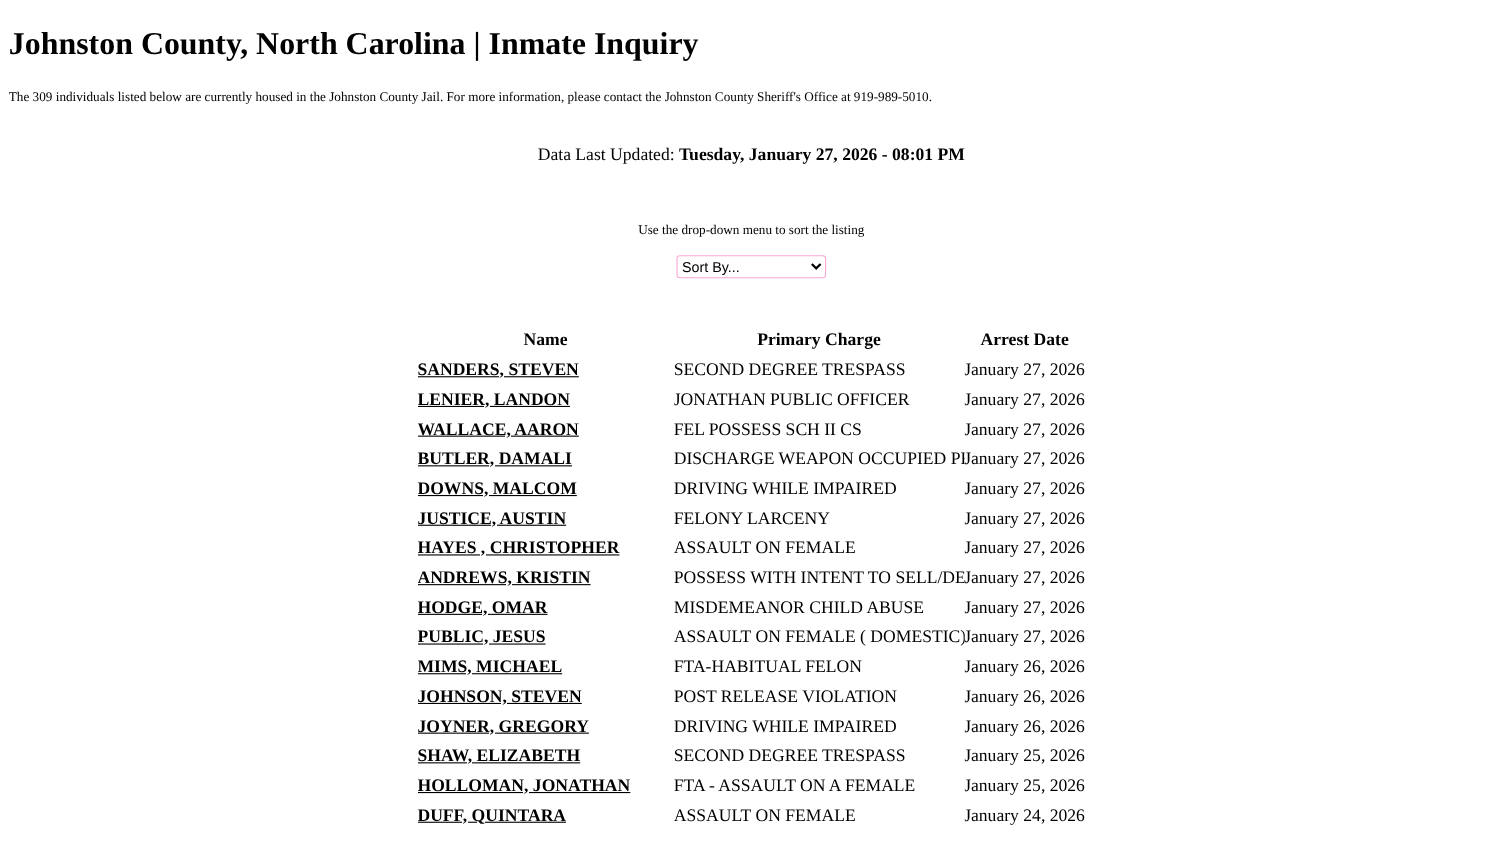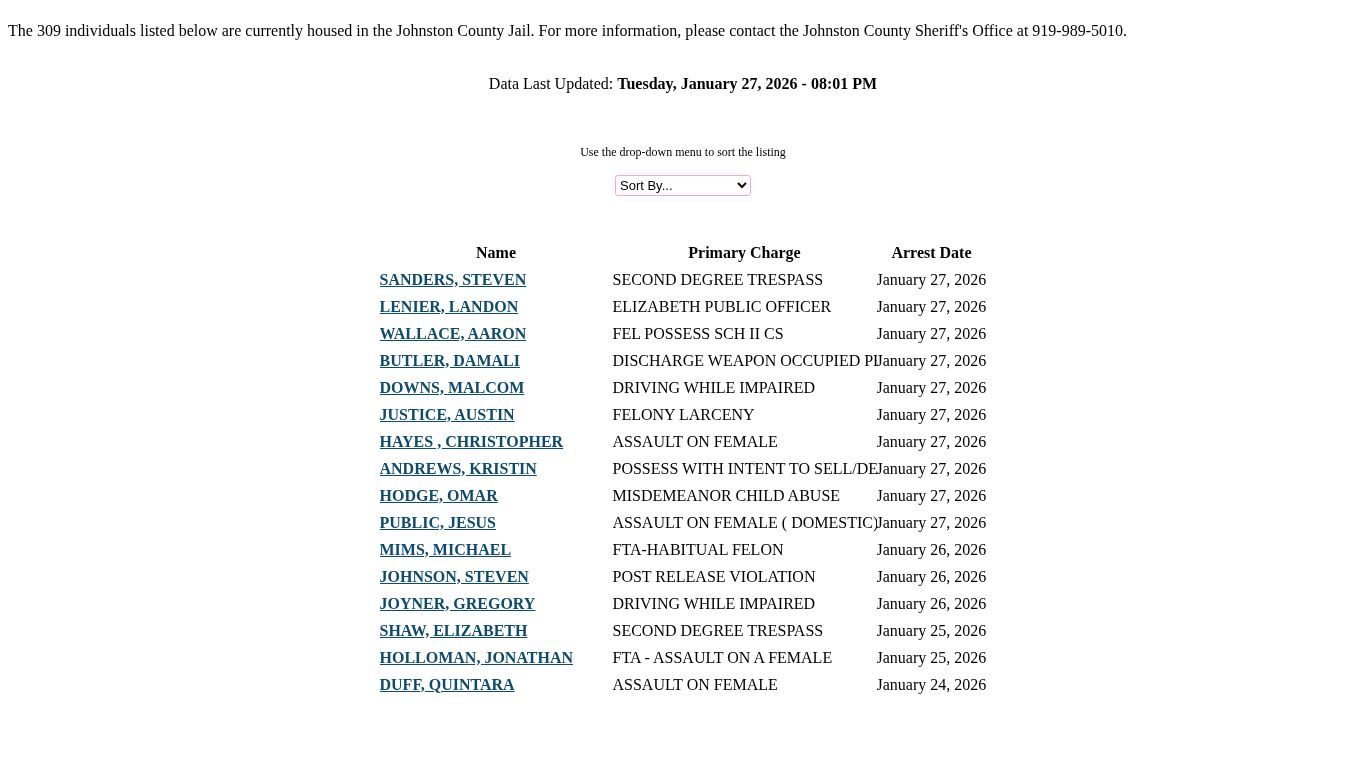--- a/index.html
+++ b/index.html
@@ -15,21 +15,21 @@
   .page-title {
     margin: 0;
     padding: 24px 8px 0;
     font-size: 29px;
     line-height: 33px;
     font-weight: bold;
   }
   .intro {
     margin: 0;
     padding: 22px 8px 0;
-    font-size: 16px;
+    font-size: 12px;
     line-height: 18px;
   }
   .updated {
     margin-top: 35px;
     text-align: center;
     font-size: 16px;
     line-height: 18px;
   }
   .updated b { font-weight: bold; }
   .sort-instruction {
@@ -71,30 +71,31 @@
   }
   .inmate-table td {
     height: 27px;
     padding: 0;
     text-align: left;
     vertical-align: middle;
     white-space: nowrap;
     overflow: hidden;
   }
   .inmate-table a {
-    color: #0c4a6e;
+    color: #000000;
     font-weight: bold;
     text-decoration: underline;
   }
 </style>
 </head>
 <body>
 
 <div class="page">
 
+  <h1 class="page-title">Johnston County, North Carolina | Inmate Inquiry</h1>
 
   <p class="intro">The 309 individuals listed below are currently housed in the Johnston County Jail. For more information, please contact the Johnston County Sheriff's Office at 919-989-5010.</p>
 
   <div class="updated">
     <span>Data Last Updated: </span><b>Tuesday, January 27, 2026 - 08:01 PM</b>
   </div>
 
   <div class="sort-instruction">Use the drop-down menu to sort the listing</div>
 
   <div class="select-wrap">
@@ -117,21 +118,21 @@
       </tr>
     </thead>
     <tbody>
         <tr>
           <td><a href="#">SANDERS, STEVEN</a></td>
           <td>SECOND DEGREE TRESPASS</td>
           <td>January 27, 2026</td>
         </tr>
         <tr>
           <td><a href="#">LENIER, LANDON</a></td>
-          <td>ELIZABETH PUBLIC OFFICER</td>
+          <td>JONATHAN PUBLIC OFFICER</td>
           <td>January 27, 2026</td>
         </tr>
         <tr>
           <td><a href="#">WALLACE, AARON</a></td>
           <td>FEL POSSESS SCH II CS</td>
           <td>January 27, 2026</td>
         </tr>
         <tr>
           <td><a href="#">BUTLER, DAMALI</a></td>
           <td>DISCHARGE WEAPON OCCUPIED PROP</td>

